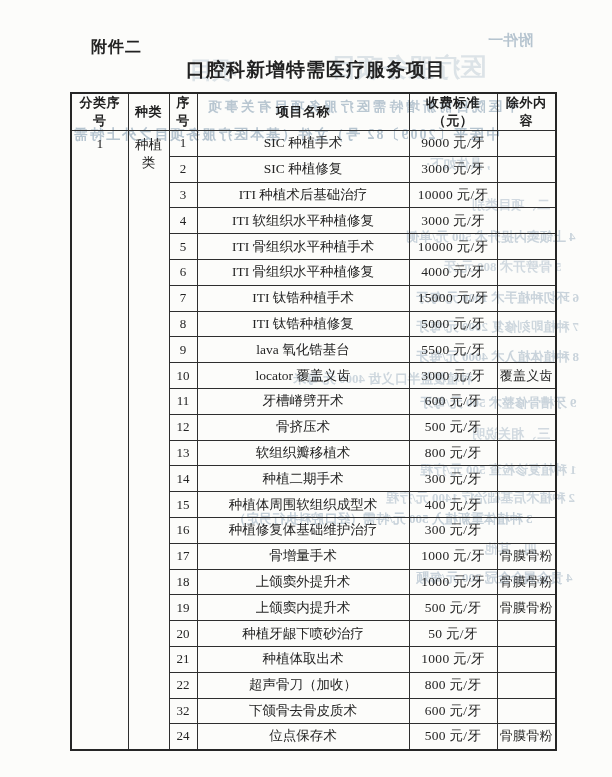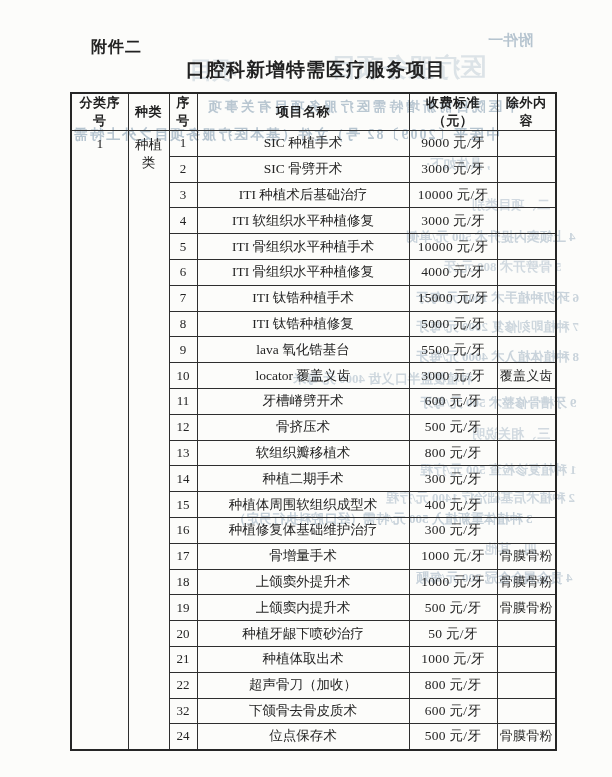--- a/index.html
+++ b/index.html
@@ -138,21 +138,21 @@
       <tr>
         <td class="cat" rowspan="24">1</td>
         <td class="cat" rowspan="24">种植类</td>
         <td class="no">1</td>
         <td class="name">SIC 种植手术</td>
         <td class="fee">9000 元/牙</td>
         <td class="exc"></td>
       </tr>
       <tr>
           <td class="no">2</td>
-          <td class="name">SIC 骨劈开术</td>
+          <td class="name">SIC 种植修复</td>
           <td class="fee">3000 元/牙</td>
           <td class="exc"></td>
         </tr>
       <tr>
           <td class="no">3</td>
           <td class="name">ITI 种植术后基础治疗</td>
           <td class="fee">10000 元/牙</td>
           <td class="exc"></td>
         </tr>
       <tr>

